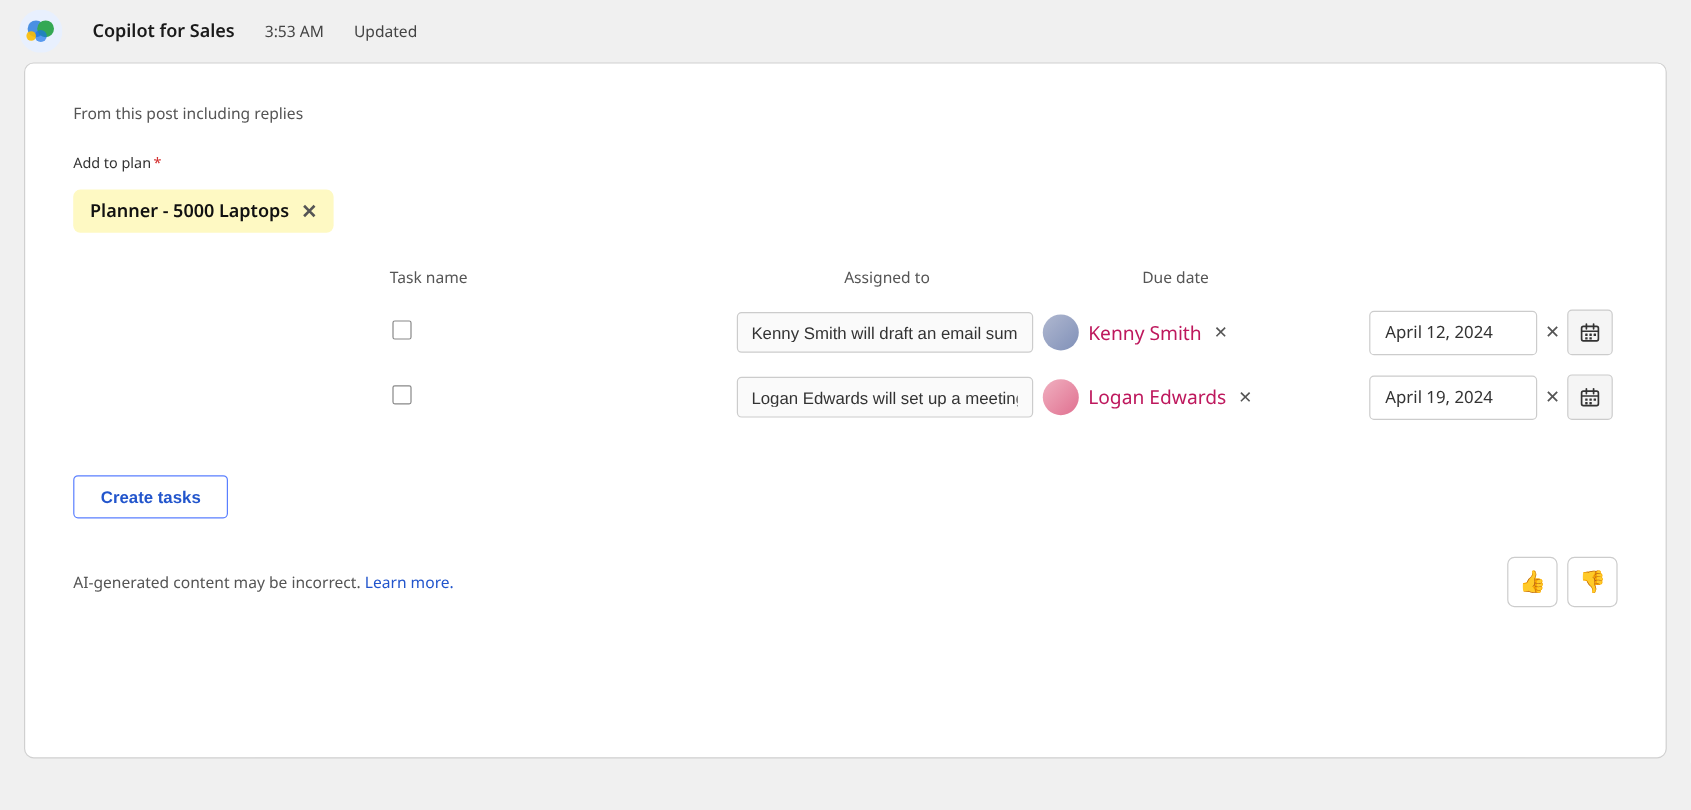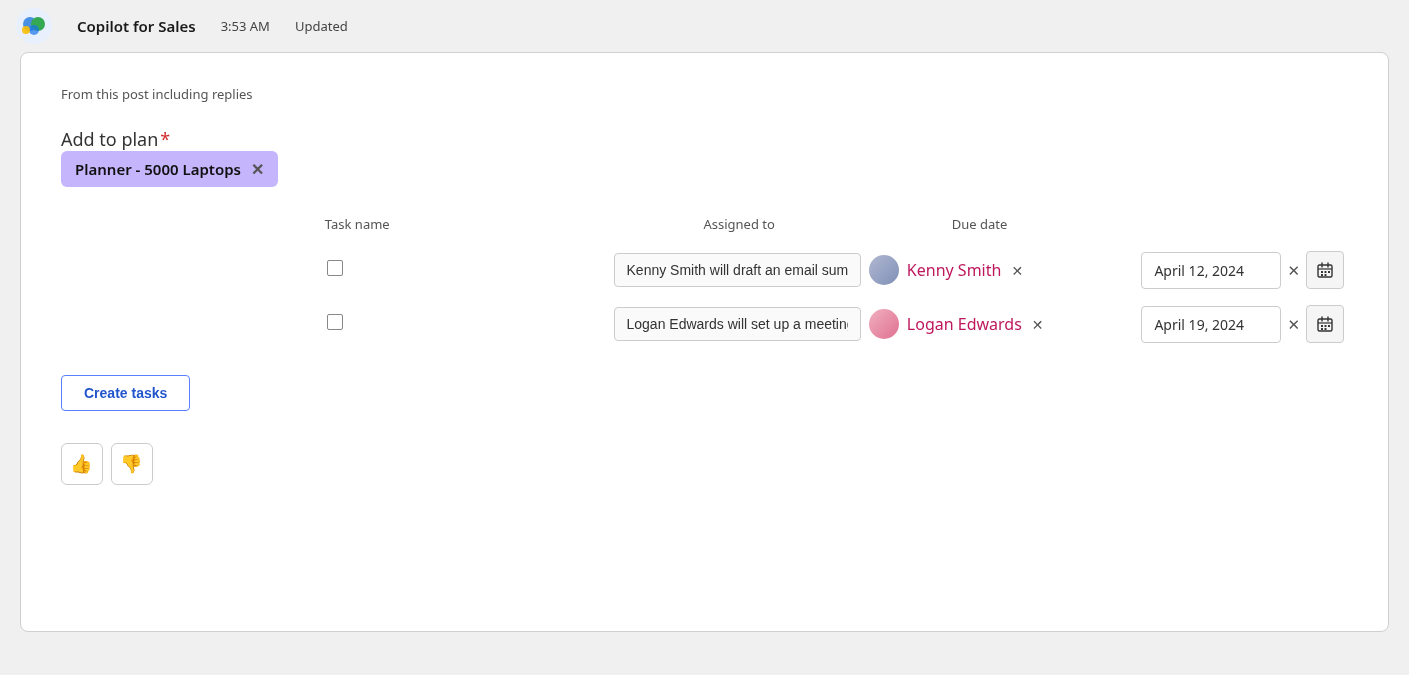--- a/index.html
+++ b/index.html
@@ -60,35 +60,35 @@
       margin-bottom: 4px;
     }
 
     .section-subtitle {
       font-size: 13px;
       color: #555;
       margin-bottom: 24px;
     }
 
     .add-to-plan-label {
-      font-size: 18px;
+      font-size: 12px;
       color: #333;
-      margin-bottom: 0;
+      margin-bottom: 14px;
     }
 
     .required-star {
       color: #d32f2f;
       margin-left: 2px;
     }
 
     .plan-tag {
       display: inline-flex;
       align-items: center;
       gap: 10px;
-      background: #c4b5fd;
+      background: #fef9c3;
       border-radius: 6px;
       padding: 8px 14px;
       font-size: 15px;
       font-weight: 600;
       color: #111;
       margin-bottom: 28px;
       cursor: pointer;
     }
 
     .plan-tag-close {
@@ -218,21 +218,21 @@
       background: #f5f5f5;
       display: flex;
       align-items: center;
       justify-content: center;
       cursor: pointer;
       font-size: 18px;
       color: #333;
     }
 
     .create-tasks-btn {
-      margin-top: 24px;
+      margin-top: 38px;
       padding: 9px 22px;
       background: #fff;
       border: 1.5px solid #5a7fff;
       border-radius: 4px;
       color: #2255cc;
       font-size: 14px;
       font-weight: 600;
       cursor: pointer;
     }
 
@@ -380,20 +380,24 @@
           </div>
         </div>
       </td>
     </tr>
       </tbody>
   </table>
 
   <button class="create-tasks-btn">Create tasks</button>
 
   <div class="footer-row">
+    <div class="footer-text">
+      <span>AI-generated content may be incorrect.</span>
+      <a class="footer-link" href="#">Learn more.</a>
+    </div>
     <div class="feedback-buttons">
       <button class="feedback-btn" title="Thumbs up">
         <span>👍</span>
       </button>
       <button class="feedback-btn" title="Thumbs down">
         <span>👎</span>
       </button>
     </div>
   </div>
 

